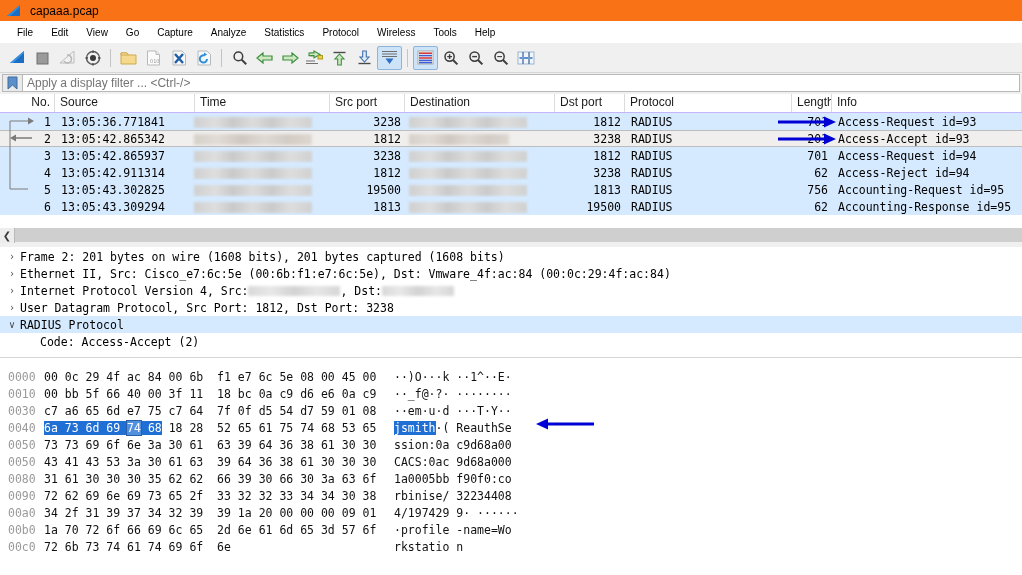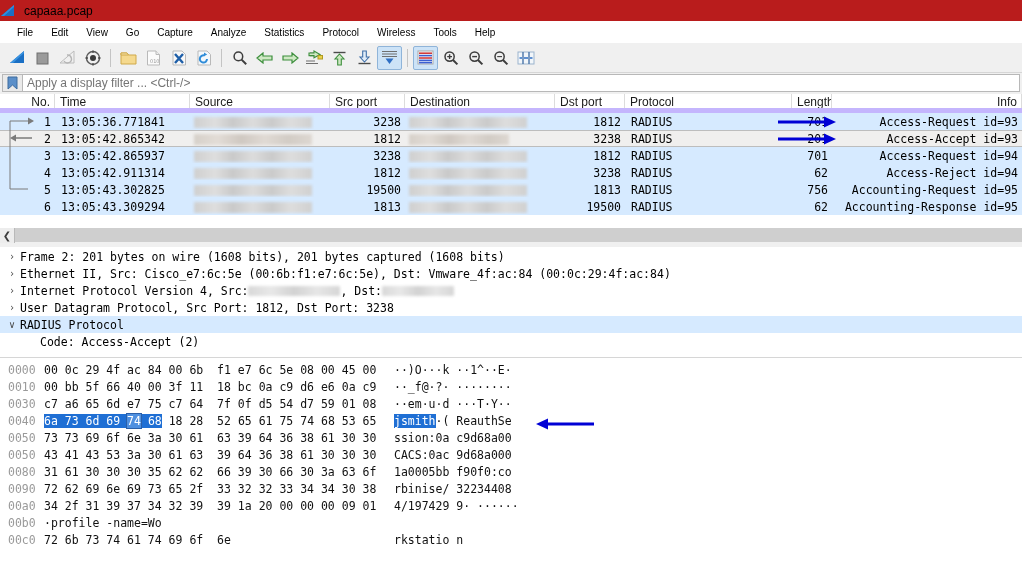--- a/index.html
+++ b/index.html
@@ -10,21 +10,21 @@
     font-size:12px;
     background:#ffffff;
     color:#000000;
     overflow:hidden;
   }
   .app { width:1022px; height:575px; display:flex; flex-direction:column; background:#f0f0f0; }
 
   
   .titlebar {
     height:21px; display:flex; align-items:center;
-    background:#b91c1c; flex:none;
+    background:#f97316; padding-left:6px; flex:none;
   }
   .titlebar .tb-icon { width:18px; height:14px; margin-right:6px; display:block; }
   .titlebar .tb-text { font-size:12px; color:#000; }
 
   
   .menubar {
     height:22px; display:flex; align-items:center;
     background:#ffffff; padding-left:8px; flex:none;
   }
   .menubar .mi {
@@ -54,40 +54,40 @@
   .filter-input {
     flex:1; border:1px solid #b8b8b8; background:#ffffff;
     font-family:"Liberation Sans", sans-serif; font-size:12px;
     color:#808080; padding:8px 4px; outline:none; line-height:17px;
   }
 
   
   .plist-wrap { flex:none; height:148px; display:flex; flex-direction:column; background:#fff; }
   .plist-head {
     height:19px; display:flex; background:#ffffff;
-    border-bottom:5px solid #c4b5fd; flex:none;
+    border-bottom:1px solid #c4b5fd; flex:none;
   }
   .plist-head .hc {
     font-size:12px; color:#1b1b1b; padding:1px 4px 0 5px;
     border-right:1px solid #dcdcdc; overflow:hidden; white-space:nowrap;
   }
   .plist-body { flex:1; overflow:hidden; background:#ffffff; position:relative; }
   .prow { height:17px; display:flex; align-items:center; font-family:"DejaVu Sans Mono", monospace; font-size:11.5px; }
   .prow.sel-blue { background:#d6eaff; color:#000; }
   .prow.sel-grey { background:#f0efee; color:#000; border-top:1px solid #bdbdbd; border-bottom:1px solid #bdbdbd; }
   .cell { padding:0 4px; overflow:hidden; white-space:nowrap; }
   .c-no   { width:55px;  text-align:right; }
   .c-time { width:135px; text-align:left; padding-left:6px; }
   .c-src  { width:140px; }
   .c-sport{ width:75px;  text-align:right; }
   .c-dst  { width:150px; }
   .c-dport{ width:70px;  text-align:right; }
   .c-proto{ width:167px; padding-left:6px; }
   .c-len  { width:40px;  text-align:right; }
-  .c-info { flex:1; padding-left:6px;text-align:right; }
+  .c-info { flex:1; padding-left:6px; }
   .redact { display:inline-block; height:11px; border-radius:1px;
             background:linear-gradient(90deg,#cfcfcf 0%,#dedede 18%,#c9c9c9 33%,#dcdcdc 50%,#cacaca 66%,#dddddd 82%,#d0d0d0 100%);
             filter:blur(1.6px); vertical-align:middle; }
   .redact.grey2 { background:linear-gradient(90deg,#d6d0c9 0%,#e2dcd6 20%,#cfc8c1 40%,#e0dad4 60%,#d2ccc5 80%,#ddd7d1 100%); }
   .plist-hscroll {
     height:15px; flex:none; background:#cfcfcf; border-top:1px solid #ffffff;
     display:flex; align-items:center; position:relative;
   }
   .hs-left { width:15px; height:15px; background:#ededed; border-right:1px solid #b9b9b9;
              display:flex; align-items:center; justify-content:center; font-size:10px; color:#3c3c3c; }
@@ -106,21 +106,21 @@
   .dtxt { color:#000; }
   .dindent { padding-left:36px; }
   .redact-d { display:inline-block; height:10px; vertical-align:-1px;
               background:linear-gradient(90deg,#d8d8d8,#e8e8e8,#d2d2d2,#e6e6e6,#d6d6d6);
               filter:blur(1.5px); border-radius:1px; }
 
   
   .hexpane {
     flex:1; background:#ffffff; position:relative;
     font-family:"DejaVu Sans Mono", monospace; font-size:11.5px;
-    padding-top:4px; overflow:hidden;
+    padding-top:11px; overflow:hidden;
   }
   .hexpane .sepline { position:absolute; left:0; top:0; width:100%; height:1px; background:#d6d6d6; }
   .hrow { height:17px; display:flex; align-items:center; white-space:pre; }
   .h-off { width:44px; padding-left:8px; color:#9a9a9a; }
   .h-bytes { width:350px; color:#111; position:relative; }
   .h-ascii { color:#111; position:relative; }
   .hl { background:#1f6fd4; color:#ffffff; }
   .hl-cursor { background:#4f90e0; color:#ffffff; outline:1px solid #2a5fa8; }
 
   
@@ -296,22 +296,22 @@
       <svg width="11" height="14" viewBox="0 0 11 14">
           <path d="M1 1 H10 V13 L5.5 9 L1 13 Z" fill="#5b8fc9" stroke="#3f6d9e"></path>
         </svg>
     </div>
     <input class="filter-input" type="text" spellcheck="false" placeholder="Apply a display filter ... &lt;Ctrl-/&gt;" style="">
   </div>
 
   <div class="plist-wrap">
     <div class="plist-head">
       <div class="hc c-no">No.</div>
+      <div class="hc c-src">Source</div>
       <div class="hc c-time">Time</div>
-      <div class="hc c-src">Source</div>
       <div class="hc c-sport" style="text-align:left;">Src port</div>
       <div class="hc c-dst">Destination</div>
       <div class="hc c-dport" style="text-align:left;">Dst port</div>
       <div class="hc c-proto">Protocol</div>
       <div class="hc c-len" style="text-align:left;">Length</div>
       <div class="hc c-info">Info</div>
     </div>
 
     <div class="plist-body">
 
@@ -492,20 +492,21 @@
       <span class="h-bytes">72 62 69 6e 69 73 65 2f  33 32 32 33 34 34 30 38</span>
       <span class="h-ascii">rbinise/ 32234408</span>
     </div>
     <div class="hrow">
       <span class="h-off">00a0</span>
       <span class="h-bytes">34 2f 31 39 37 34 32 39  39 1a 20 00 00 00 09 01</span>
       <span class="h-ascii">4/197429 9· ······</span>
     </div>
     <div class="hrow">
       <span class="h-off">00b0</span>
+      <span class="h-bytes">1a 70 72 6f 66 69 6c 65  2d 6e 61 6d 65 3d 57 6f</span>
       <span class="h-ascii">·profile -name=Wo</span>
     </div>
     <div class="hrow">
       <span class="h-off">00c0</span>
       <span class="h-bytes">72 6b 73 74 61 74 69 6f  6e</span>
       <span class="h-ascii">rkstatio n</span>
     </div>
   </div>
 
 </div>

